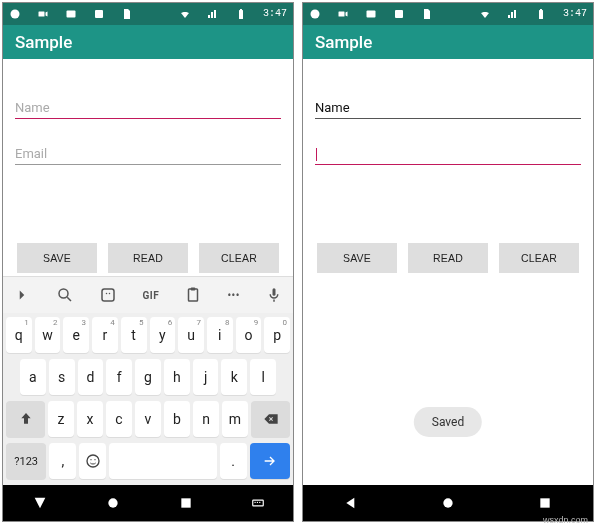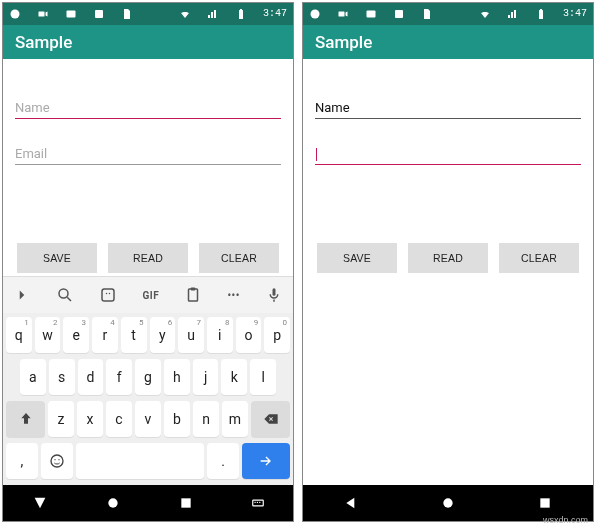--- a/index.html
+++ b/index.html
@@ -318,20 +318,21 @@
         <div class="key">b</div>
         <div class="key">n</div>
         <div class="key">m</div>
         <div class="key fn wide">
             <svg viewBox="0 0 24 24">
               <path d="M22 5H9l-7 7 7 7h13V5zm-8 10l-2-2-2 2-1-1 2-2-2-2 1-1 2 2 2-2 1 1-2 2 2 2z"></path>
             </svg>
           </div>
       </div>
       <div class="krow" style="margin-bottom:0">
+        <div class="key fn wide">?123</div>
         <div class="key">,</div>
         <div class="key">
             <svg viewBox="0 0 24 24">
               <circle cx="12" cy="12" r="9" fill="none" stroke="#444" stroke-width="2"></circle>
               <circle cx="9" cy="10" r="1"></circle>
               <circle cx="15" cy="10" r="1"></circle>
               <path d="M8 15c1 1 2 1.5 4 1.5s3-.5 4-1.5" fill="none" stroke="#444" stroke-width="1.5"></path>
             </svg>
           </div>
         <div class="key space"></div>
@@ -412,20 +413,21 @@
         <div class="field-input filled active">
           <span class="cursor"></span>
         </div>
       </div>
       <div class="btn-row">
         <button class="btn">SAVE</button>
         <button class="btn">READ</button>
         <button class="btn">CLEAR</button>
       </div>
 
+      <div class="toast">Saved</div>
     </div>
 
     <div class="navbar">
       <svg class="nav-ic" viewBox="0 0 24 24">
           <path d="M17 4v16L5 12z"></path>
         </svg>
       <svg class="nav-ic" viewBox="0 0 24 24">
           <circle cx="12" cy="12" r="7"></circle>
         </svg>
       <svg class="nav-ic" viewBox="0 0 24 24">

